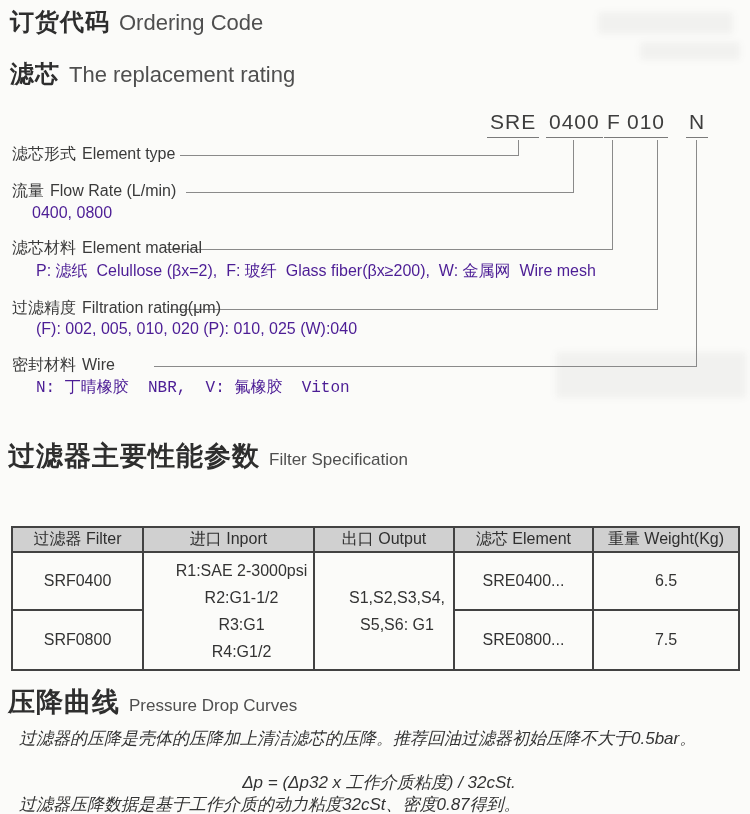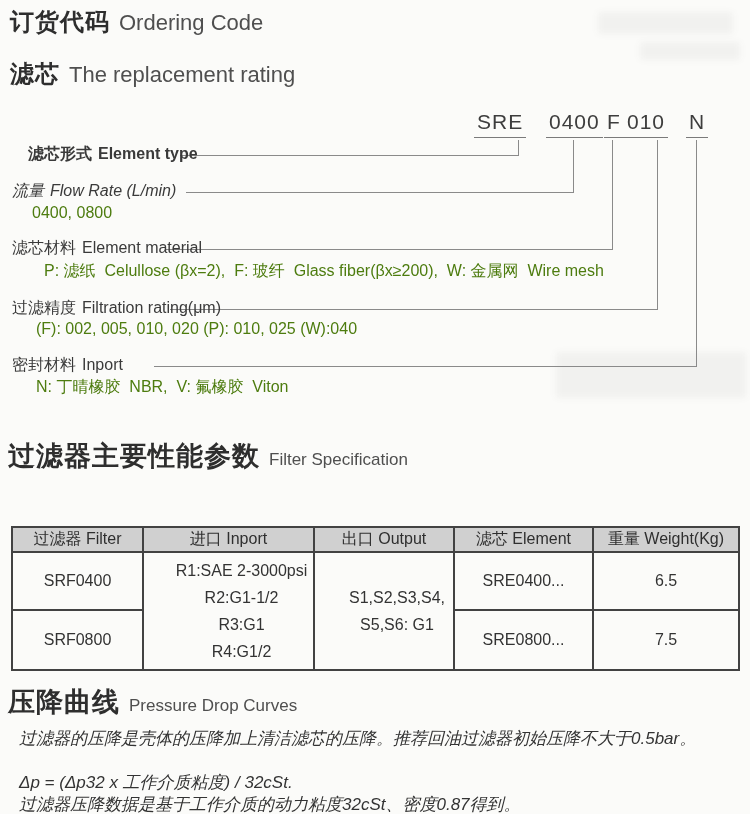--- a/index.html
+++ b/index.html
@@ -21,37 +21,37 @@
   
   .h-main .zh{font-size:24px;font-weight:bold;color:var(--text-primary);letter-spacing:1px;}
   .h-main .en{font-size:22px;color:var(--text-secondary);margin-left:9px;}
   .h-sec .zh{font-size:27px;font-weight:bold;color:var(--text-primary);letter-spacing:1px;}
   .h-sec .en{font-size:17px;color:var(--text-secondary);margin-left:9px;}
   
   .code-seg{
     position:absolute;top:111px;font-size:21px;color:#3d3d3d;letter-spacing:1px;
     border-bottom:1px solid #7a7a7a;padding:0 3px 4px 3px;line-height:22px;
   }
-  .seg-sre{left:474px;text-align:right;} .seg-0400{left:546px;} .seg-f{left:604px;}
+  .seg-sre{left:487px;text-align:right;} .seg-0400{left:546px;} .seg-f{left:604px;}
   .seg-010{left:624px;} .seg-n{left:686px;}
   
   .connector{
     position:absolute;top:140px;
     border-right:1px solid var(--connector-line);
     border-bottom:1px solid var(--connector-line);
   }
   .c1{left:180px;width:339px;height:16px;}
   .c2{left:186px;width:388px;height:53px;}
   .c3{left:166px;width:447px;height:110px;}
   .c4{left:170px;width:488px;height:170px;}
   .c5{left:154px;width:543px;height:227px;}
   
   .oc-label{font-size:16px;color:#3a3a3a;white-space:nowrap;}
   .oc-label .en{margin-left:6px;}
-  .oc-detail{font-size:16px;color:#4d7c0f;white-space:pre;text-align:right;}
+  .oc-detail{font-size:16px;color:#4c1d95;white-space:pre;text-align:right;}
   
   .spec-table{
     position:absolute;left:11px;top:490px;width:727px;
     border-collapse:collapse;table-layout:fixed;
     font-size:16px;color:#333;margin-top:36px;
   }
   .spec-table th,.spec-table td{
     border:2px solid var(--table-border);
     text-align:center;vertical-align:middle;
   }
@@ -91,43 +91,43 @@
   <span class="code-seg seg-f">F</span>
   <span class="code-seg seg-010">010</span>
   <span class="code-seg seg-n">N</span>
 
   <div class="connector c1"></div>
   <div class="connector c2"></div>
   <div class="connector c3"></div>
   <div class="connector c4"></div>
   <div class="connector c5"></div>
 
-  <div class="abs oc-label" style="left:28px;top:144px;font-weight:bold;">
+  <div class="abs oc-label" style="left:12px;top:144px;">
     <span class="zh">滤芯形式</span><span class="en">Element type</span>
   </div>
 
-  <div class="abs oc-label" style="left:12px;top:181px;font-style:italic;">
+  <div class="abs oc-label" style="left:12px;top:181px;">
     <span class="zh">流量</span><span class="en">Flow Rate (L/min)</span>
   </div>
   <div class="abs oc-detail" style="left:32px;top:204px;">0400, 0800</div>
 
   <div class="abs oc-label" style="left:12px;top:238px;">
     <span class="zh">滤芯材料</span><span class="en">Element material</span>
   </div>
-  <div class="abs oc-detail" style="left:44px;top:261px;">P: 滤纸  Celullose (βx=2),  F: 玻纤  Glass fiber(βx≥200),  W: 金属网  Wire mesh</div>
+  <div class="abs oc-detail" style="left:36px;top:261px;">P: 滤纸  Celullose (βx=2),  F: 玻纤  Glass fiber(βx≥200),  W: 金属网  Wire mesh</div>
 
   <div class="abs oc-label" style="left:12px;top:298px;">
     <span class="zh">过滤精度</span><span class="en">Filtration rating(μm)</span>
   </div>
   <div class="abs oc-detail" style="left:36px;top:320px;">(F): 002, 005, 010, 020 (P): 010, 025 (W):040</div>
 
   <div class="abs oc-label" style="left:12px;top:355px;">
-    <span class="zh">密封材料</span><span class="en">Inport</span>
+    <span class="zh">密封材料</span><span class="en">Wire</span>
   </div>
-  <div class="abs oc-detail" style="left:36px;top:377px;">N: 丁晴橡胶  NBR,  V: 氟橡胶  Viton</div>
+  <div class="abs oc-detail" style="left:36px;top:377px;font-family:Liberation Mono, monospace;">N: 丁晴橡胶  NBR,  V: 氟橡胶  Viton</div>
 
   <div class="abs h-sec" style="left:8px;top:438px;">
     <span class="zh">过滤器主要性能参数</span><span class="en">Filter Specification</span>
   </div>
 
   <table class="spec-table">
     <colgroup>
       <col style="width:131px">
         <col style="width:171px">
         <col style="width:140px">
@@ -165,16 +165,16 @@
         <td>7.5</td>
       </tr>
     </tbody>
   </table>
 
   <div class="abs h-sec" style="left:8px;top:684px;">
     <span class="zh">压降曲线</span><span class="en">Pressure Drop Curves</span>
   </div>
 
   <div class="para" style="top:727px;">过滤器的压降是壳体的压降加上清洁滤芯的压降。推荐回油过滤器初始压降不大于0.5bar。</div>
-  <div class="para" style="top:771px;">Δp = (Δp32 x 工作介质粘度) / 32cSt.</div>
+  <div class="para" style="top:771px;text-align:center;">Δp = (Δp32 x 工作介质粘度) / 32cSt.</div>
   <div class="para" style="top:793px;">过滤器压降数据是基于工作介质的动力粘度32cSt、密度0.87得到。</div>
 
 </div>
 
 </body></html>

